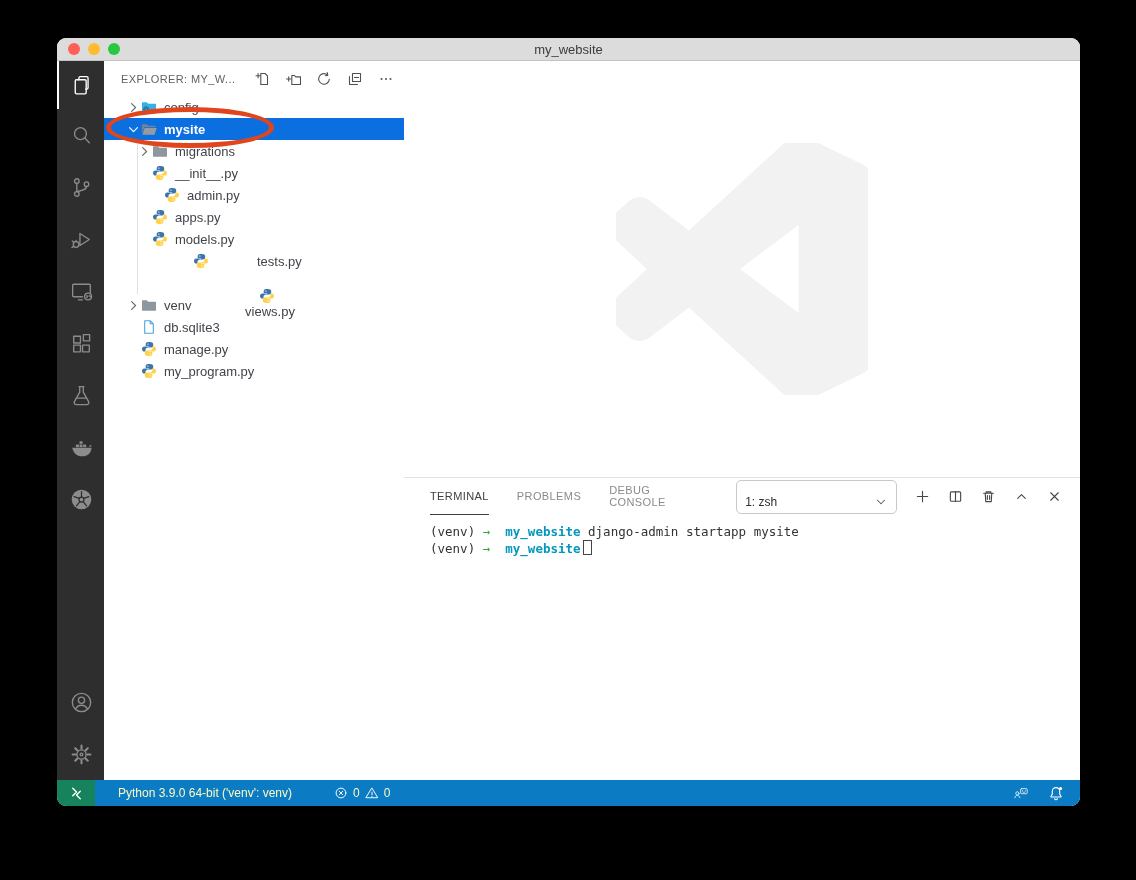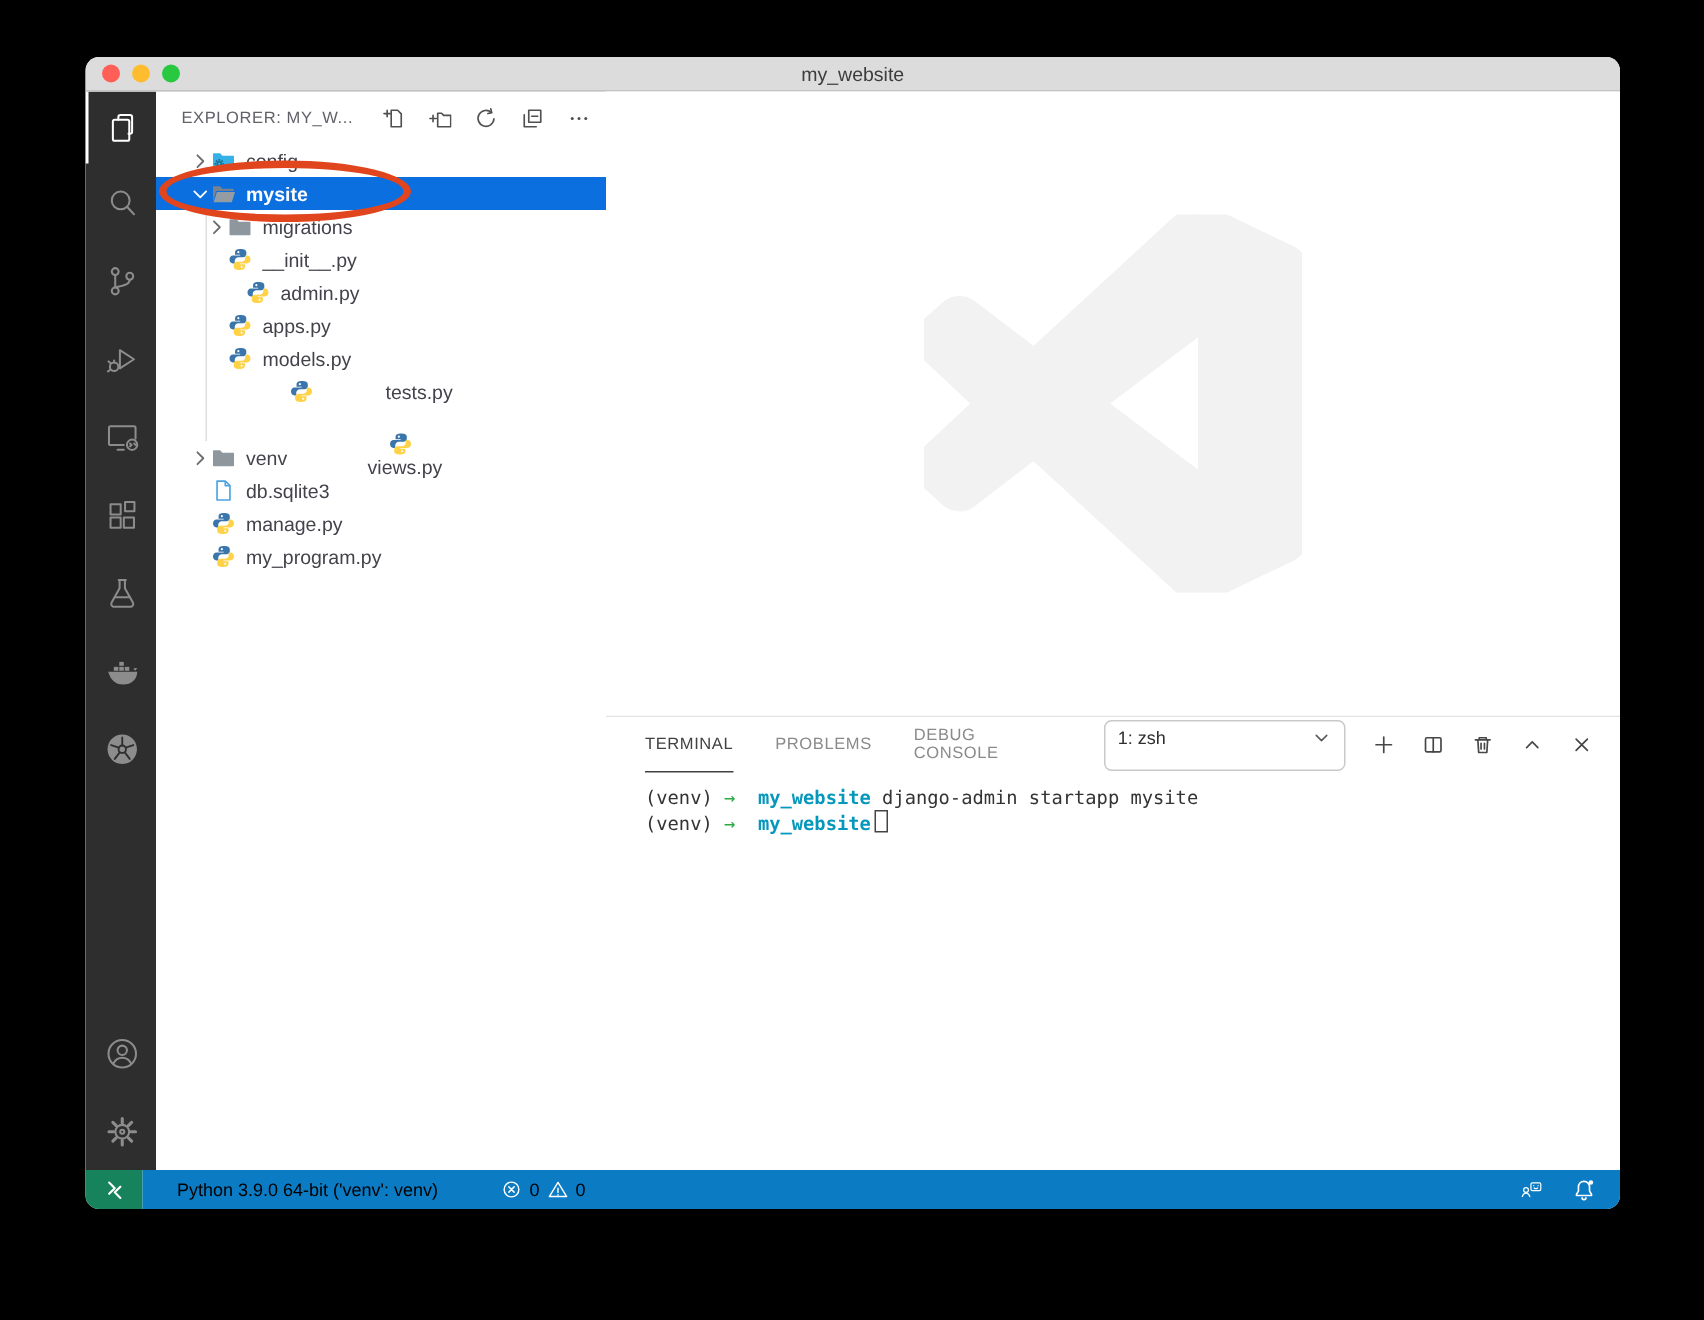--- a/index.html
+++ b/index.html
@@ -44,33 +44,33 @@
   .main{flex:1;display:flex;flex-direction:column;min-width:0}
   .editor{flex:1;position:relative;background:#fff}
   .watermark{position:absolute;left:50%;top:50%;transform:translate(-50%,-50%)}
   
   .panel{height:303px;border-top:1px solid #e3e3e3;display:flex;flex-direction:column;box-sizing:border-box;flex:0 0 auto;background:#fff}
   .panel-header{height:37px;display:flex;align-items:center;padding:0 18px 0 26px;flex:0 0 auto}
   .ptab{font-size:11px;letter-spacing:.4px;color:#8a8a8a;margin-right:28px;height:100%;display:flex;
         align-items:center;border-bottom:1px solid transparent;box-sizing:border-box;cursor:pointer}
   .ptab.active{color:#414141;border-bottom-color:#414141}
   .terminal-select{margin-left:auto;width:146px;height:24px;border:1px solid #c9c9c9;border-radius:5px;
-        display:flex;align-items:flex-start;padding:4px 8px;font-size:12px;color:#2e2e2e;cursor:pointer;background:#fff}
+        display:flex;align-items:flex-end;padding:4px 8px;font-size:12px;color:#2e2e2e;cursor:pointer;background:#fff}
   .terminal-select .val{flex:1}
   .terminal-select svg{width:14px;height:14px;stroke:#5a5a5a;fill:none;stroke-width:1.2;stroke-linecap:round;stroke-linejoin:round}
   .panel-actions{display:flex;gap:18px;margin-left:18px;align-items:center}
   .panel-actions span{cursor:pointer;display:flex}
   .panel-actions svg{width:15px;height:15px;stroke:#474747;fill:none;stroke-width:1.2;stroke-linecap:round;stroke-linejoin:round}
   .terminal{flex:1;padding:9px 0 0 26px;font-family:"DejaVu Sans Mono",monospace;font-size:12.5px;
             line-height:15.5px;color:#333;white-space:pre}
   .tseg.green{color:var(--tgreen,#2aa940)}
   .tseg.cyan{color:var(--tcyan,#0598bc);font-weight:bold}
   .cursor{display:inline-block;width:7px;height:13px;border:1.5px solid #444;vertical-align:-2px;margin-left:2px}
   
-  .statusbar{height:26px;display:flex;align-items:stretch;flex:0 0 auto;color:#000000}
+  .statusbar{height:26px;display:flex;align-items:stretch;flex:0 0 auto;color:#fef9c3}
   .remote{width:38px;background:var(--green,#17835c);display:flex;align-items:center;justify-content:center;cursor:pointer}
   .remote svg{width:15px;height:15px;stroke:#fff;fill:none;stroke-width:1.5;stroke-linecap:round;stroke-linejoin:round}
   .status-rest{flex:1;background:var(--blue,#0b7bc4);display:flex;align-items:center;font-size:12px;padding:0 16px 0 23px}
   .python-item{cursor:pointer}
   .counts{margin-left:42px;display:flex;align-items:center;gap:5px;cursor:pointer}
   .counts svg{width:14px;height:14px;stroke:#fff;fill:none;stroke-width:1.1;stroke-linecap:round;stroke-linejoin:round}
   .status-right{margin-left:auto;display:flex;gap:19px;align-items:center}
   .status-right span{cursor:pointer;display:flex}
   .status-right svg{width:16px;height:16px;stroke:#fff;fill:none;stroke-width:1.1;stroke-linecap:round;stroke-linejoin:round}
   

